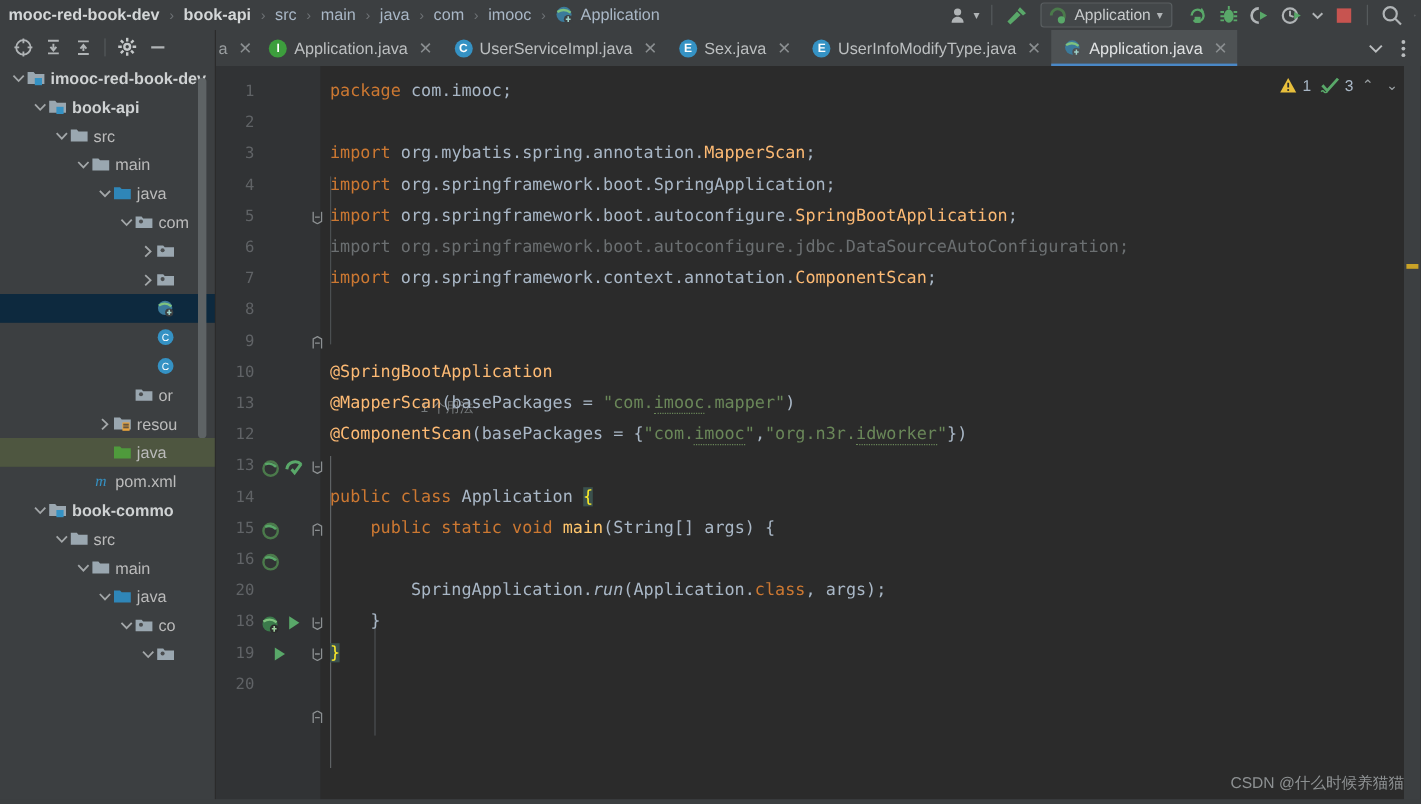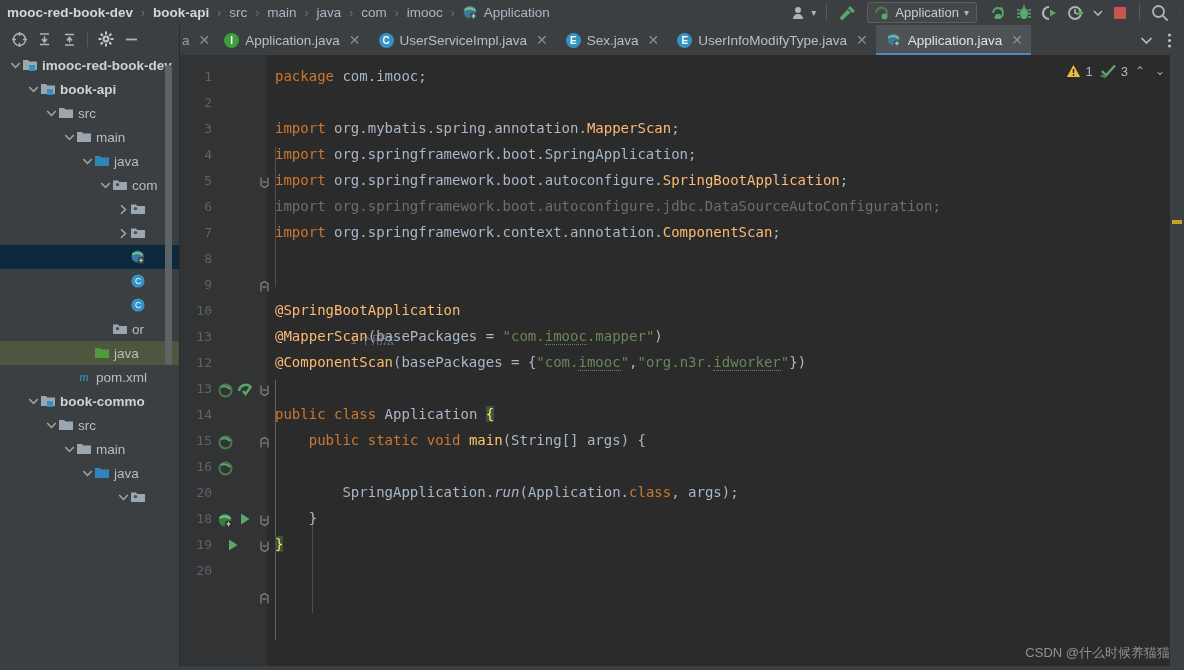--- a/index.html
+++ b/index.html
@@ -451,20 +451,35 @@
         <div class="trow" style="padding-left: 98px; text-align: right;">
           <span class="twist"></span>
           <span class="ticon">
             <svg width="16" height="16" viewBox="0 0 16 16">
               <path d="M1 3.5h5l1.3 1.5H15V13H1z" fill="#9aa7b0"></path>
               <circle cx="5.5" cy="7.6" r="1.7" fill="#4a4d4f"></circle>
             </svg>
           </span>
           <span class="tlabel">or</span>
         </div>
+        <div class="trow" style="padding-left: 80px;">
+          <span class="twist">
+            <svg width="9" height="11" viewBox="0 0 9 11">
+              <path d="M2 1.2 L6.5 5.5 L2 9.8" stroke="#a3a7a9" stroke-width="1.5" fill="none"></path>
+            </svg>
+          </span>
+          <span class="ticon">
+            <svg width="16" height="16" viewBox="0 0 16 16">
+              <path d="M1 3h5l1.4 1.6H15V13H1z" fill="#9aa7b0"></path>
+              <rect x="8" y="7" width="6" height="7" fill="#e8a33d"></rect>
+              <path d="M8.7 8.5h4.6M8.7 10h4.6M8.7 11.5h4.6" stroke="#3c3f41" stroke-width="0.9"></path>
+            </svg>
+          </span>
+          <span class="tlabel">resou</span>
+        </div>
         <div class="trow sel-green" style="padding-left: 80px;">
           <span class="twist"></span>
           <span class="ticon">
             <svg width="16" height="16" viewBox="0 0 16 16">
               <path d="M1 3h5l1.4 1.6H15V13H1z" fill="#4f9a3c"></path>
             </svg>
           </span>
           <span class="tlabel">java</span>
         </div>
         <div class="trow" style="padding-left: 62px;">
@@ -521,20 +536,34 @@
             <svg width="11" height="9" viewBox="0 0 11 9">
               <path d="M1.2 2 L5.5 6.5 L9.8 2" stroke="#a3a7a9" stroke-width="1.5" fill="none"></path>
             </svg>
           </span>
           <span class="ticon">
             <svg width="16" height="16" viewBox="0 0 16 16">
               <path d="M1 3h5l1.4 1.6H15V13H1z" fill="#2f86b8"></path>
             </svg>
           </span>
           <span class="tlabel">java</span>
+        </div>
+        <div class="trow" style="padding-left: 98px;">
+          <span class="twist">
+            <svg width="11" height="9" viewBox="0 0 11 9">
+              <path d="M1.2 2 L5.5 6.5 L9.8 2" stroke="#a3a7a9" stroke-width="1.5" fill="none"></path>
+            </svg>
+          </span>
+          <span class="ticon">
+            <svg width="16" height="16" viewBox="0 0 16 16">
+              <path d="M1 3.5h5l1.3 1.5H15V13H1z" fill="#9aa7b0"></path>
+              <circle cx="5.5" cy="7.6" r="1.7" fill="#4a4d4f"></circle>
+            </svg>
+          </span>
+          <span class="tlabel">co</span>
         </div>
         <div class="trow" style="padding-left: 116px;">
           <span class="twist">
             <svg width="11" height="9" viewBox="0 0 11 9">
               <path d="M1.2 2 L5.5 6.5 L9.8 2" stroke="#a3a7a9" stroke-width="1.5" fill="none"></path>
             </svg>
           </span>
           <span class="ticon">
             <svg width="16" height="16" viewBox="0 0 16 16">
               <path d="M1 3.5h5l1.3 1.5H15V13H1z" fill="#9aa7b0"></path>

